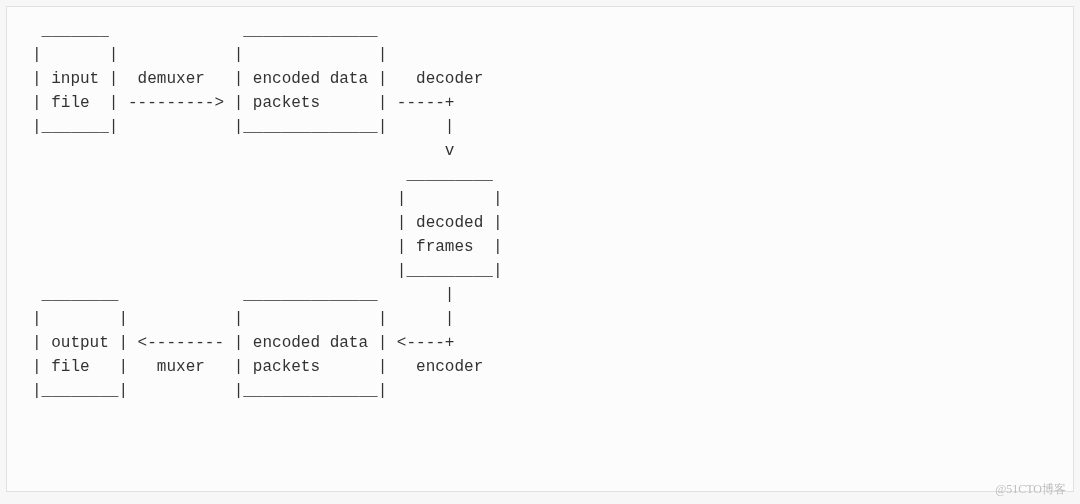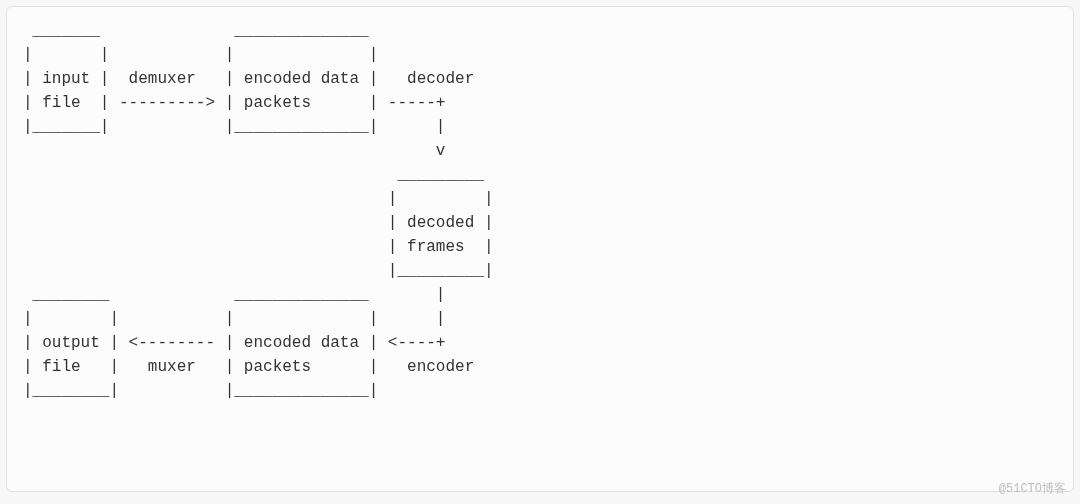--- a/index.html
+++ b/index.html
@@ -15,39 +15,39 @@
     overflow: hidden;
   }
   .frame {
     position: absolute;
     top: 6px;
     left: 6px;
     right: 6px;
     bottom: 12px;
     background: #fcfcfc;
     border: 1px solid #e1e1e1;
-    border-radius: 6px;
-    padding: 12px 16px;
+    border-radius: 0;
+    padding: 12px 25px;
     box-sizing: border-box;
   }
   pre.ascii {
     margin: 0;
     white-space: pre;
     font-family: "Courier New", Courier, monospace;
     font-size: 16px;
     line-height: 1.5;
     color: #333;
   }
   .watermark {
     position: absolute;
     right: 14px;
     bottom: 6px;
     font-size: 12px;
     color: #bdbdbd;
-    font-family: Liberation Mono, monospace;
+    font-family: Liberation Serif, serif;
   }
 </style>
 </head>
 <body>
 
 <div class="frame">
   <pre class="ascii"> _______              ______________
 |       |            |              |
 | input |  demuxer   | encoded data |   decoder
 | file  | ---------&gt; | packets      | -----+

